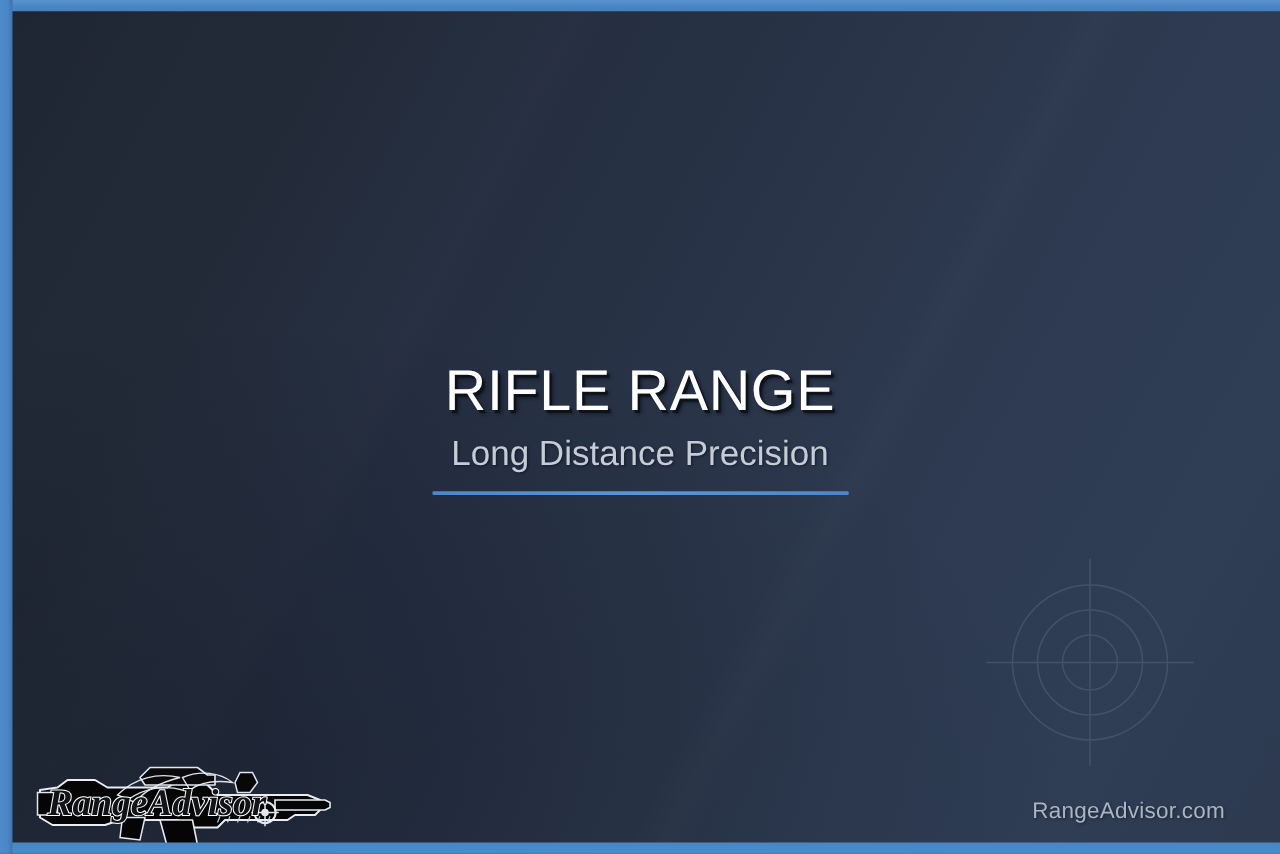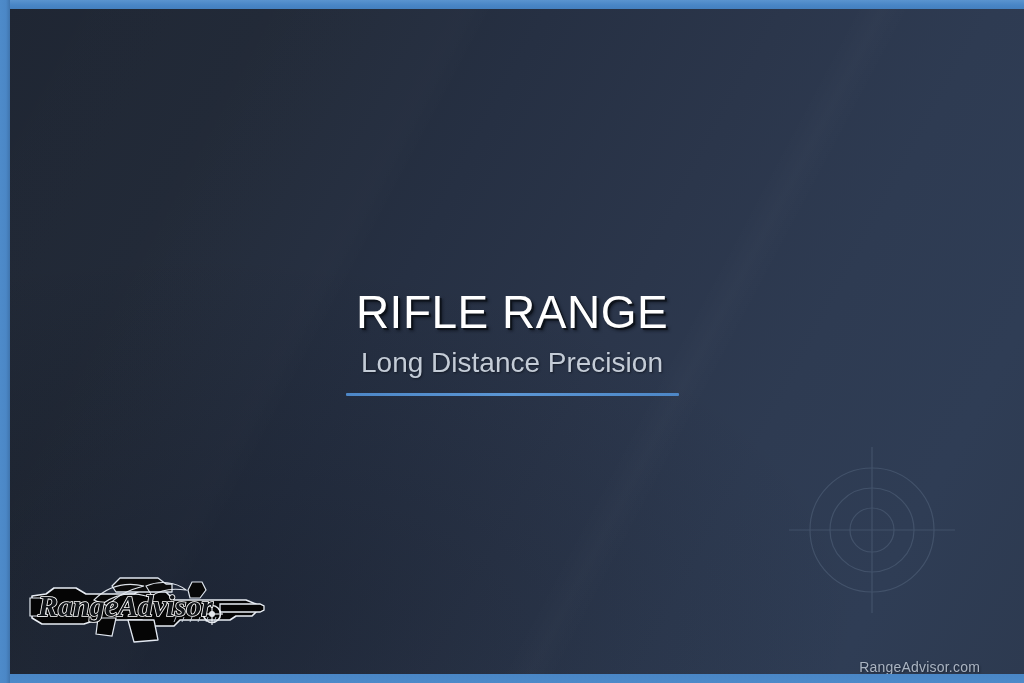--- a/index.html
+++ b/index.html
@@ -124,33 +124,33 @@
     width: 333px;
     height: 3px;
     background: linear-gradient(90deg, #4d87c7 0%, #5b96d4 50%, #4d87c7 100%);
     border-radius: 1px;
   }
 
   
   .brand-logo {
     position: absolute;
     left: 24px;
-    top: 560px;
+    top: 596px;
     width: 242px;
     height: 86px;
   }
   .brand-logo svg { display: block; }
 
   
   .site-watermark {
     position: absolute;
     right: 44px;
-    bottom: 8px;
-    font-family: "Liberation Sans", sans-serif;
-    font-size: 14px;
+    bottom: 24px;
+    font-family: "Liberation Sans", sans-serif;
+    font-size: 18px;
     color: #aab4c2;
     letter-spacing: 0.2px;
     text-shadow: 1px 1px 2px rgba(10,14,22,0.5);
   }
 </style>
 </head>
 <body>
 
 <div class="slide">
 

